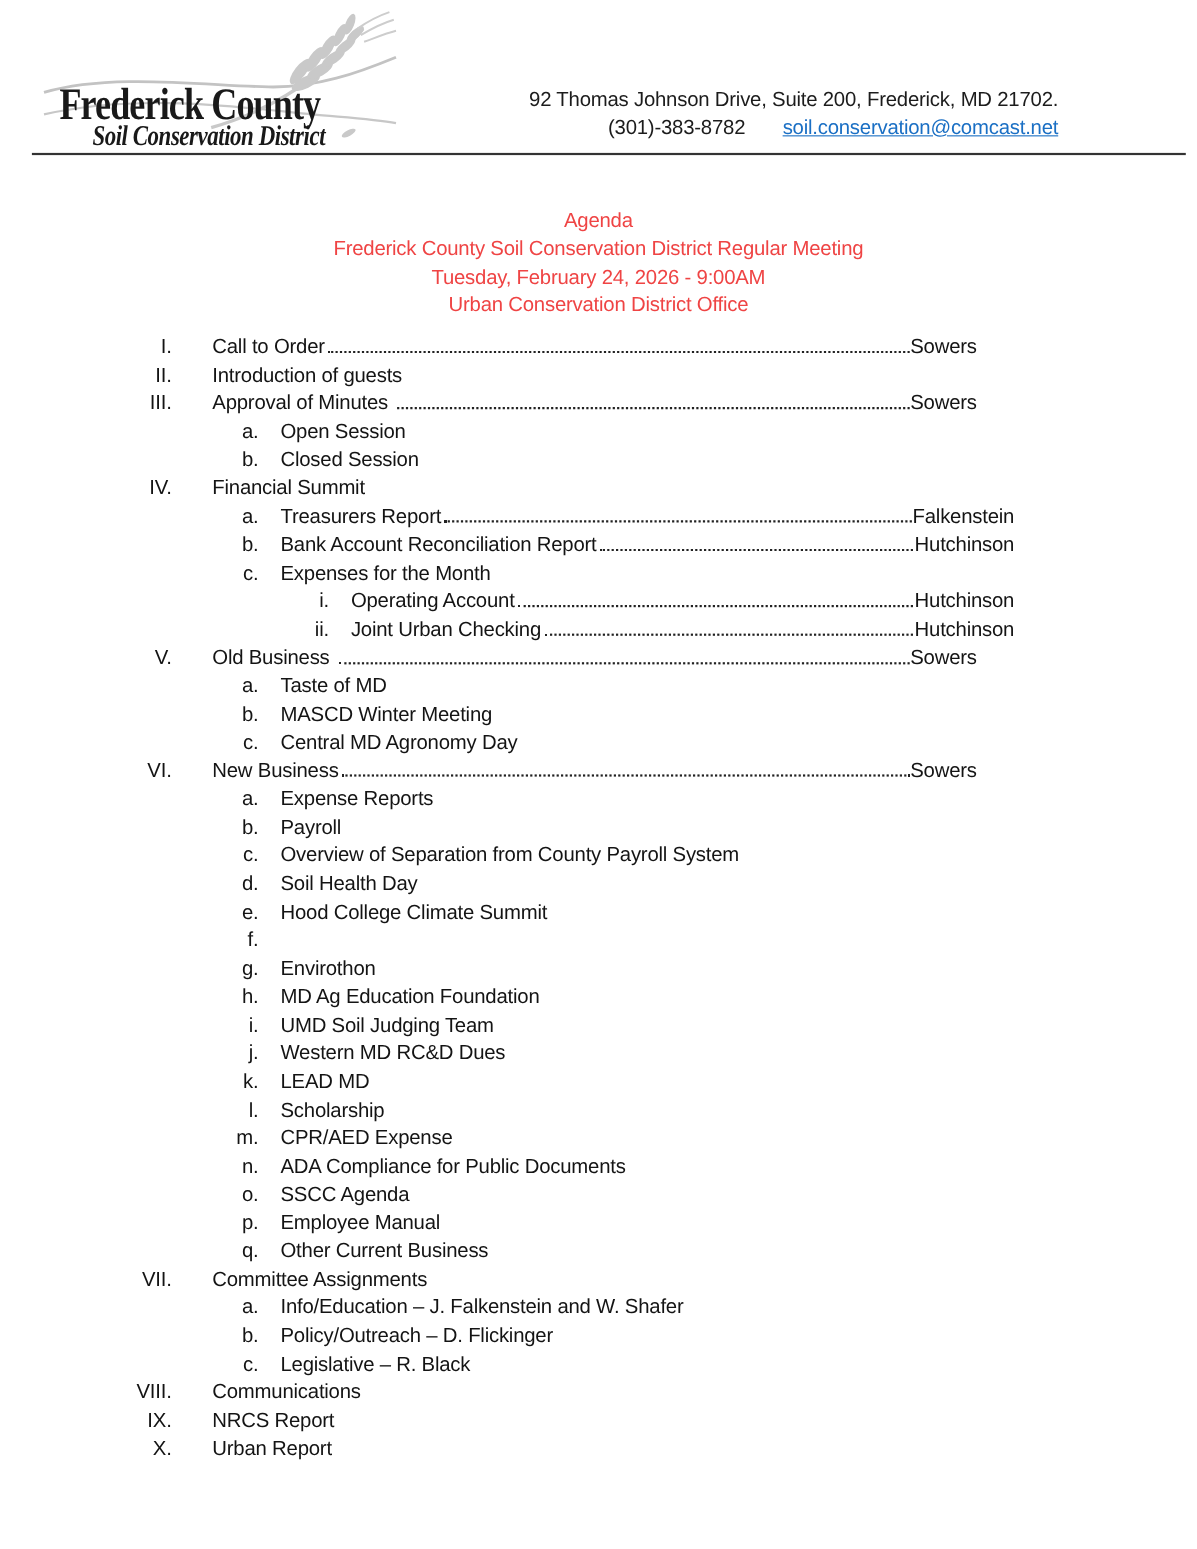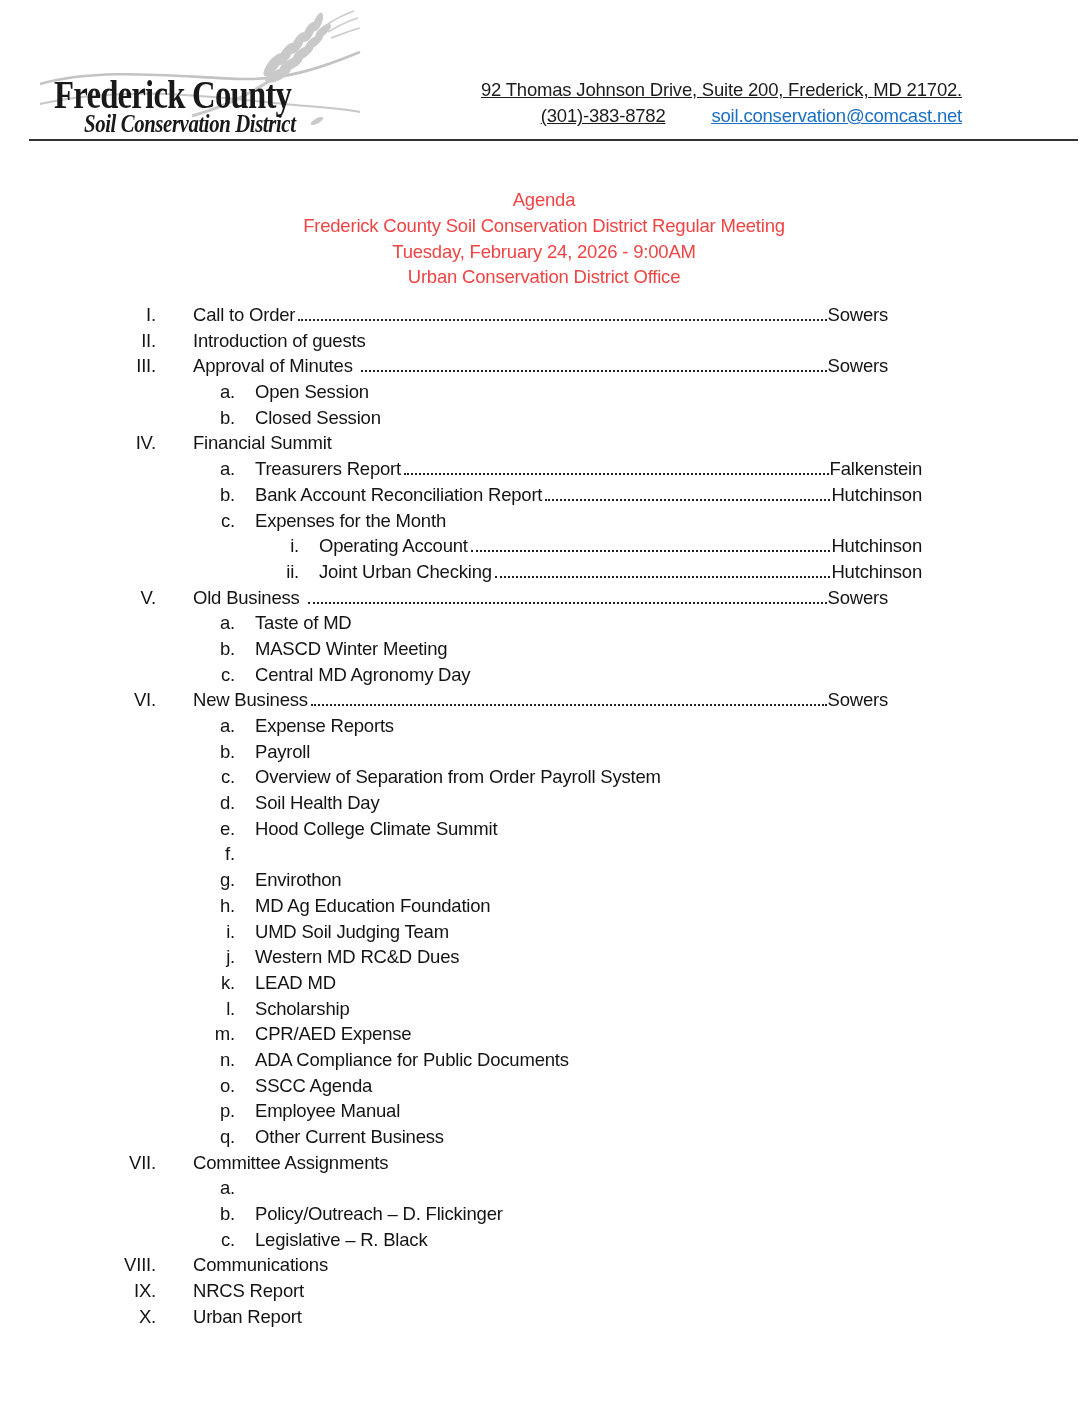--- a/index.html
+++ b/index.html
@@ -23,24 +23,23 @@
     position:absolute; left:44px; top:91px;
     font-family:"Liberation Serif", serif; font-weight:bold; font-style:italic;
     font-size:26px; letter-spacing:-0.5px; white-space:nowrap; color:#191919;
     transform:scaleX(0.80); transform-origin:left top;
   }
 
   .contact {
     position:absolute; top:77px; right:126px; text-align:right;
     font-size:18.5px; line-height:26px; letter-spacing:-0.2px; color:#1c1c1c;
     white-space:nowrap;
-    text-decoration:underline;
-  }
-  .contact .phone { margin-right:46px; }
-  .contact a { color:#1a6fc4; text-decoration:underline; }
+  }
+  .contact .phone { margin-right:22px; }
+  .contact a { color:#1a6fc4; text-decoration:underline;margin-left:12px; }
 
   .header-rule {
     position:absolute; left:29px; right:10px; top:139px;
     border-top:2px solid #333333;
   }
 
   
   .title-block {
     position:absolute; top:187px; left:0; width:100%;
     text-align:center; font-size:18.5px; line-height:25.8px;
@@ -201,21 +200,21 @@
     <div class="row l2">
       <span class="marker">a.</span>
       <span class="text">Expense Reports</span>
     </div>
     <div class="row l2">
       <span class="marker">b.</span>
       <span class="text">Payroll</span>
     </div>
     <div class="row l2">
       <span class="marker">c.</span>
-      <span class="text">Overview of Separation from Order Payroll System</span>
+      <span class="text">Overview of Separation from County Payroll System</span>
     </div>
     <div class="row l2">
       <span class="marker">d.</span>
       <span class="text">Soil Health Day</span>
     </div>
     <div class="row l2">
       <span class="marker">e.</span>
       <span class="text">Hood College Climate Summit</span>
     </div>
     <div class="row l2">
@@ -264,20 +263,21 @@
     <div class="row l2">
       <span class="marker">q.</span>
       <span class="text">Other Current Business</span>
     </div>
     <div class="row l1">
       <span class="marker">VII.</span>
       <span class="text">Committee Assignments</span>
     </div>
     <div class="row l2">
       <span class="marker">a.</span>
+      <span class="text">Info/Education – J. Falkenstein and W. Shafer</span>
     </div>
     <div class="row l2">
       <span class="marker">b.</span>
       <span class="text">Policy/Outreach – D. Flickinger</span>
     </div>
     <div class="row l2">
       <span class="marker">c.</span>
       <span class="text">Legislative – R. Black</span>
     </div>
     <div class="row l1">

